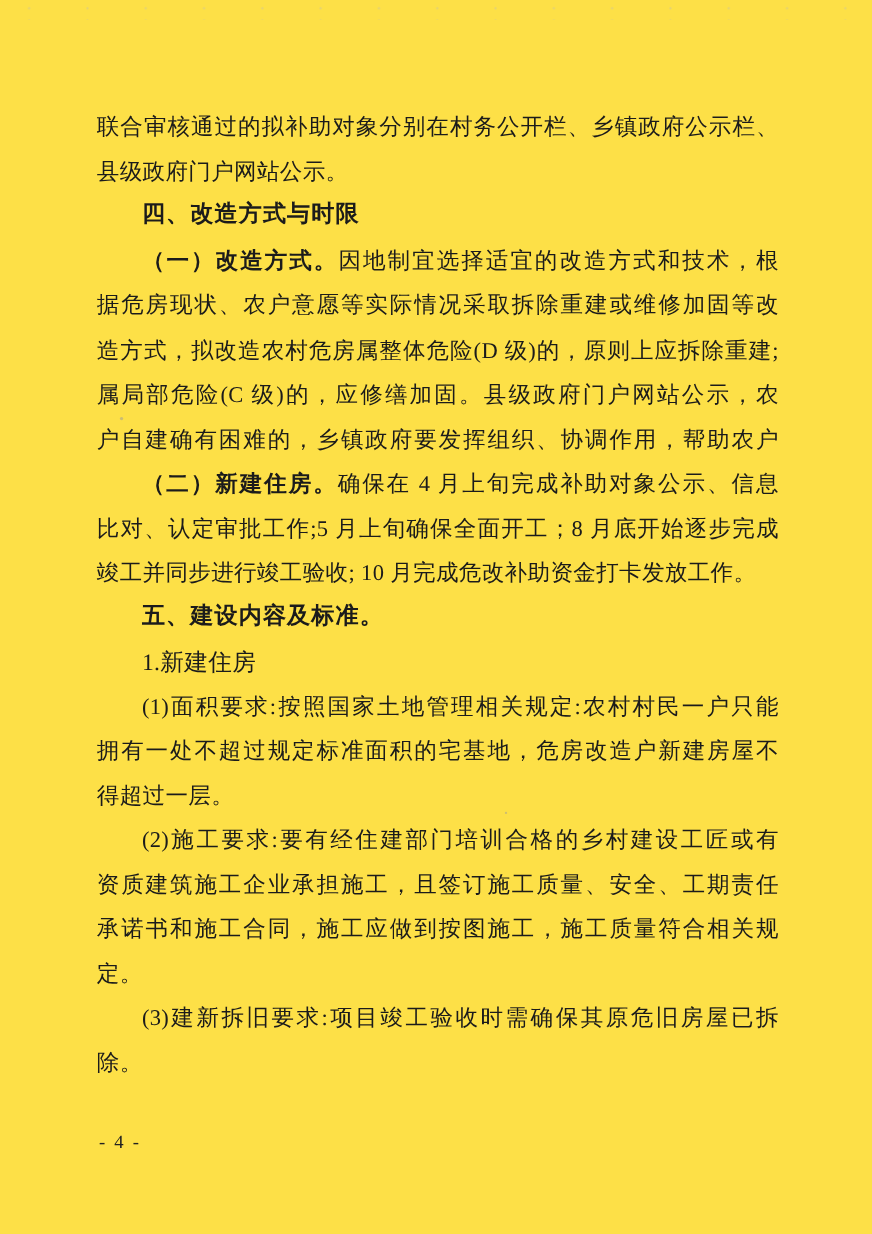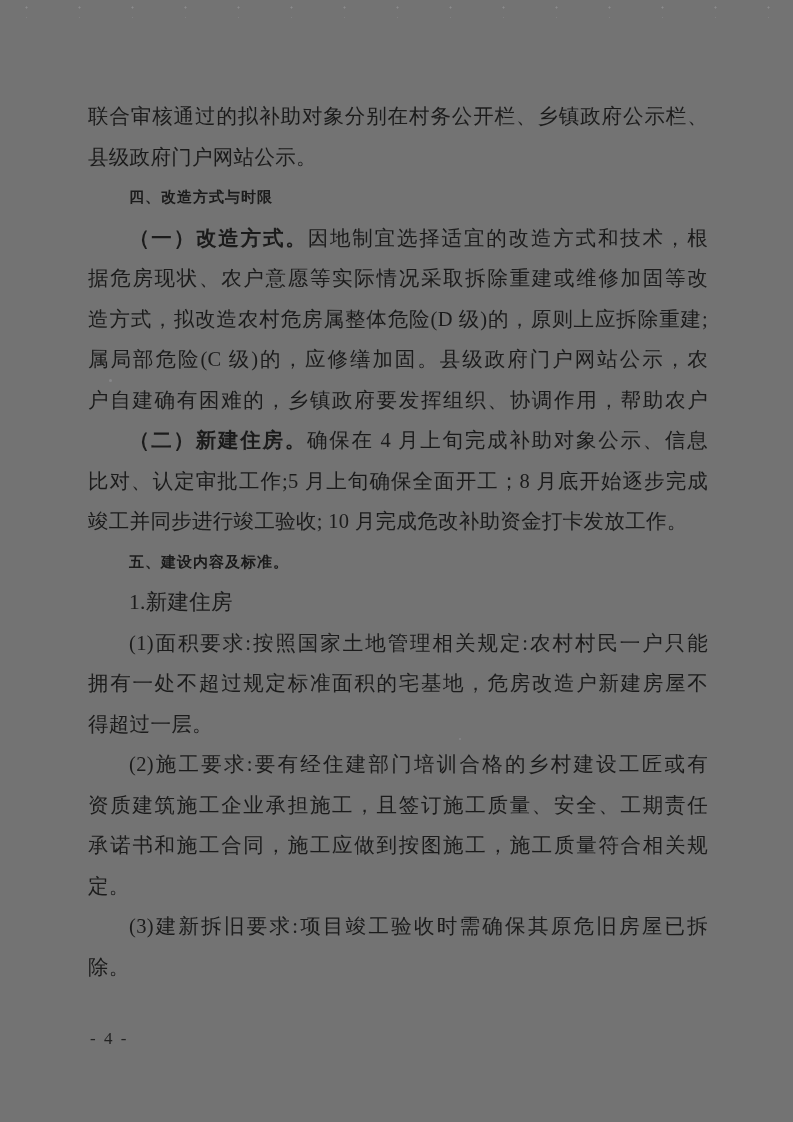--- a/index.html
+++ b/index.html
@@ -5,21 +5,21 @@
   html, body {
     margin: 0;
     padding: 0;
     background: #e8e8e8;
   }
   .page {
     position: relative;
     width: 793px;
     height: 1122px;
     margin: 0 auto;
-    background: #737373;
+    background: #fde047;
     overflow: hidden;
     font-family: "Liberation Serif", "DejaVu Serif", serif;
     color: #1b1b1b;
   }
   
   .scan-noise {
     position: absolute;
     left: 0; top: 2px;
     width: 793px; height: 16px;
     background-image: radial-gradient(circle, #b9b9bd 0.7px, rgba(0,0,0,0) 1.4px);
@@ -54,23 +54,23 @@
     text-align-last: justify;
     overflow: hidden;
   }
   .line.indent {
     text-indent: 41px;
   }
   .line .lead {
     font-weight: 700;
   }
   .line.heading {
-    font-family: Liberation Serif, serif;
+    font-family: Liberation Mono, monospace;
     font-weight: 700;
-    font-size: 15px;
+    font-size: 21px;
     letter-spacing: 1px;
   }
   .line.subheading {
     font-weight: 400;
     font-size: 21.5px;
   }
   .page-number {
     position: absolute;
     left: 90px;
     top: 1029px;

